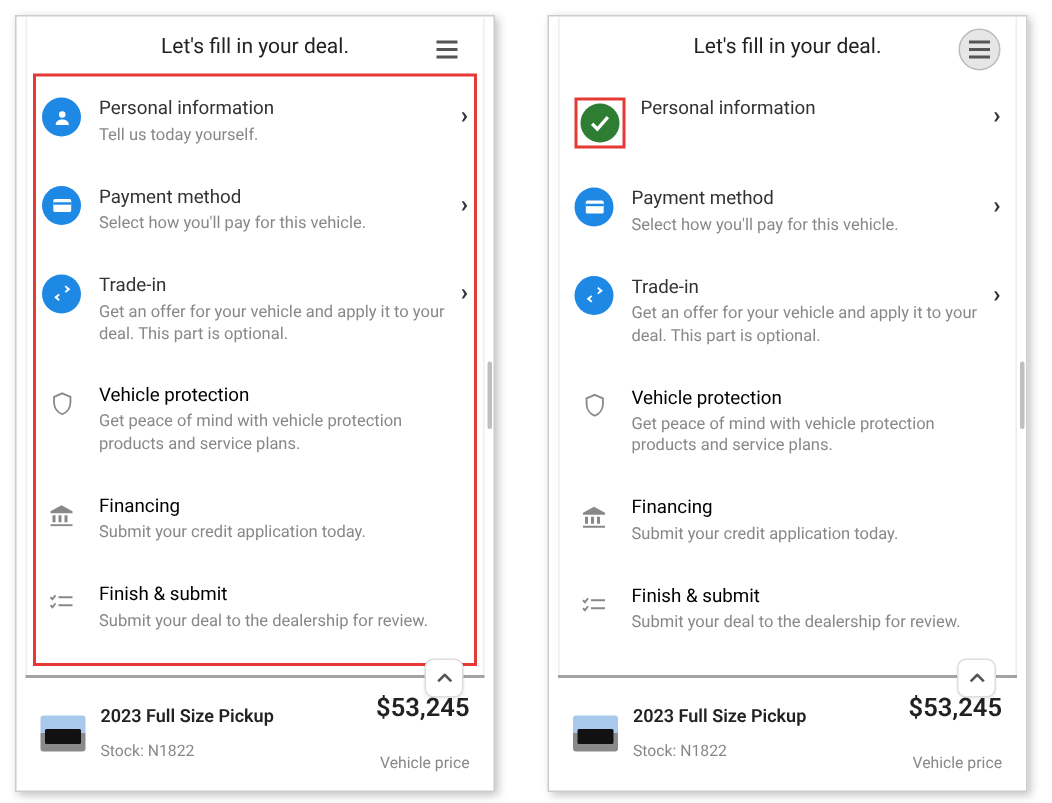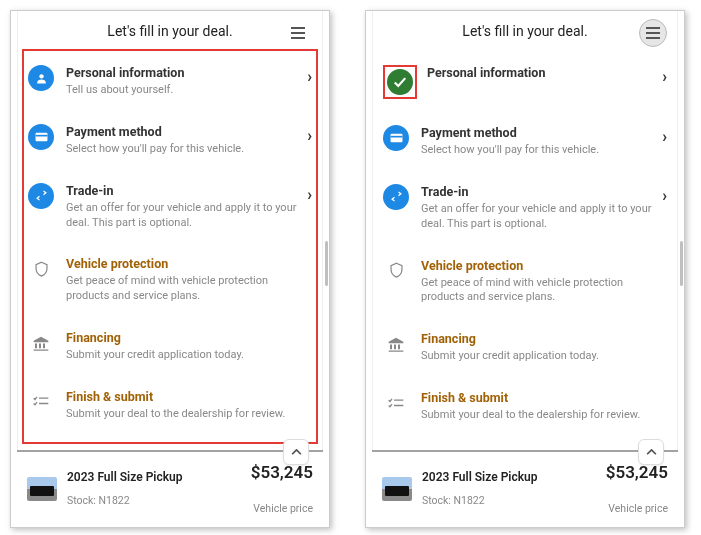--- a/index.html
+++ b/index.html
@@ -108,25 +108,25 @@
     margin-right: 12px;
     display:flex;
     align-items:center;
     justify-content:center;
     color:#888;
     font-size:15px;
   }
   .step-text { flex: 1; }
   .step-title {
     font-size: 12.5px;
-    font-weight: 700;
+    font-weight: 400;
     color: #333;
     margin-bottom: 3px;
   }
-  .step-title.dim { color: #a16207; }
+  .step-title.dim { color: #000000; }
   .step-desc {
     font-size: 11px;
     color: #888;
     line-height: 1.35;
   }
   .chevron {
     font-size: 16px;
     color: #333;
     font-weight: bold;
     margin-left: 6px;
@@ -219,21 +219,21 @@
 
       <div class="step">
         <div class="step-icon blue">
           <svg width="13" height="13" viewBox="0 0 24 24" fill="#fff">
               <circle cx="12" cy="8" r="4"></circle>
               <path d="M4 20c0-4 4-6 8-6s8 2 8 6v1H4z"></path>
             </svg>
         </div>
         <div class="step-text">
           <div class="step-title">Personal information</div>
-          <div class="step-desc">Tell us about yourself.</div>
+          <div class="step-desc">Tell us today yourself.</div>
         </div>
         <div class="chevron">›</div>
       </div>
 
       <div class="step">
         <div class="step-icon blue">
           <svg width="13" height="10" viewBox="0 0 24 18" fill="#fff">
               <rect x="1" y="1" width="22" height="16" rx="2" fill="#fff"></rect>
               <rect x="1" y="5" width="22" height="3" fill="#1e88e5"></rect>
             </svg>

